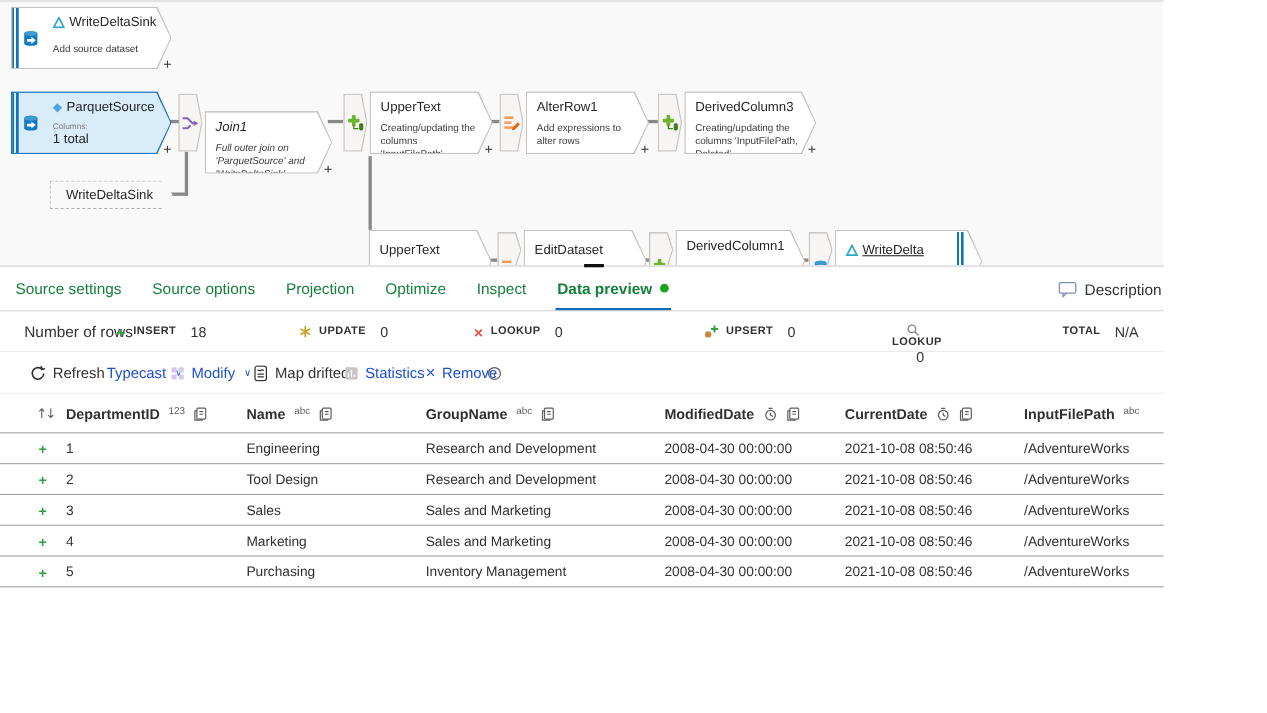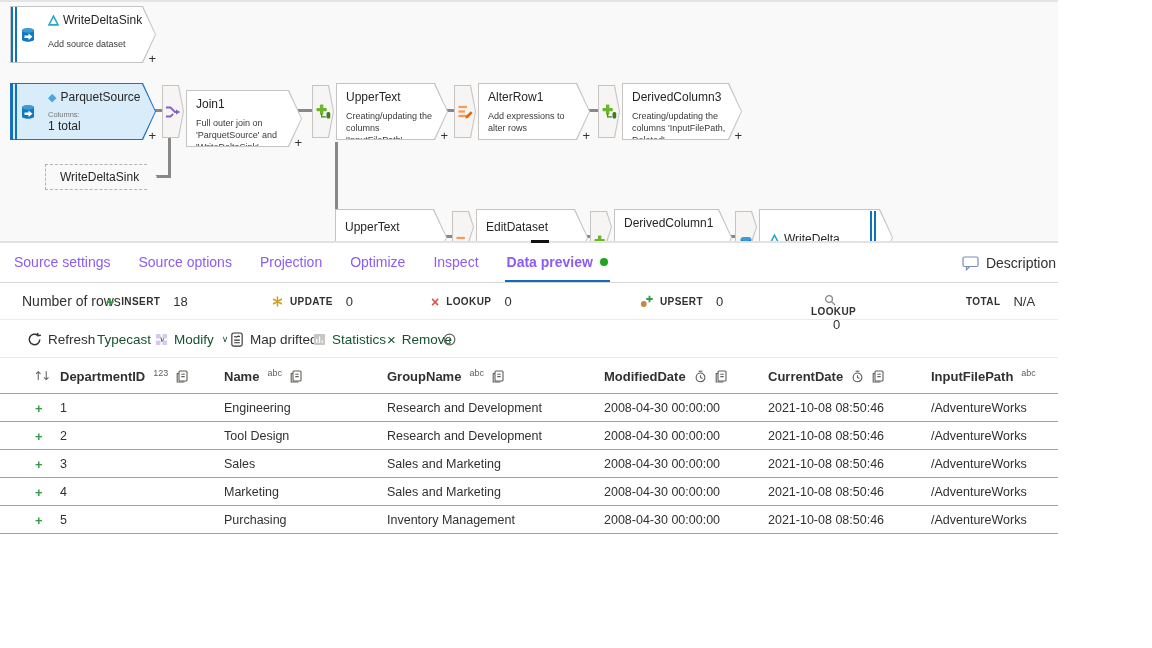--- a/index.html
+++ b/index.html
@@ -49,38 +49,38 @@
   
   .splitter { position:relative; width:1058px; height:2px; background:#e3e2e1; }
   .splitter .handle { position:absolute; left:531px; top:-1px; width:18px; height:4px; background:#111; }
 
   
   .panel { position:relative; width:1058px; background:#fff; }
 
   .tabsrow { position:relative; height:40px; border-bottom:1px solid #d8d6d4;
              display:flex; align-items:stretch; padding-left:12px; }
   .tab { display:flex; align-items:center; gap:7px; padding:0 2px; margin-right:24px;
-         font-size:14px; color:#8b5cf6; cursor:pointer; border-bottom:2px solid transparent; }
+         font-size:14px; color:#15803d; cursor:pointer; border-bottom:2px solid transparent; }
   .tab.active { font-weight:bold; border-bottom-color:#0f6cbd; }
   .greendot { width:8px; height:8px; border-radius:50%; background:#1ea51e; }
   .descbtn { position:absolute; right:2px; top:0; height:40px; display:flex; align-items:center; gap:7px;
              font-size:14px; color:#323130; cursor:pointer; }
 
   .statsrow { position:relative; height:37px; border-bottom:1px solid #edebe9; }
   .statsrow .rows-label { position:absolute; left:22px; top:10px; font-size:14px; }
   .stat { position:absolute; top:11px; display:flex; align-items:center; }
   .stat .slabel { font-size:10px; font-weight:bold; letter-spacing:.4px; margin-left:7px; }
   .stat .svalue { font-size:13px; margin-left:13px; font-weight:normal; }
   .x-glyph { color:#df5142; font-size:14px; font-weight:bold; line-height:1; }
   .plus-glyph { color:#2f9e44; font-size:14px; font-weight:bold; line-height:1; }
 
   .toolbar { position:relative; height:38px; border-bottom:1px solid #edebe9; }
   .tbtn { position:absolute; top:0; height:38px; display:flex; align-items:center; gap:6px;
           font-size:13.5px; color:#323130; cursor:pointer; }
-  .tbtn.disabled { color:#14532d; cursor:default; }
+  .tbtn.disabled { color:#1d4ed8; cursor:default; }
   .chev { font-size:9px; color:inherit; margin-left:2px; }
 
   .thead { position:relative; height:36px; border-bottom:1px solid #a3a19f; }
   .hcell { position:absolute; top:0; height:36px; display:flex; align-items:center; gap:8px;
            font-size:13px; font-weight:bold; color:#323130; }
   .typebadge { font-size:9px; font-weight:normal; color:#605e5c; position:relative; top:-3px; }
   .trow { position:relative; height:28px; border-bottom:1px solid #a3a19f; }
   .tcell { position:absolute; top:0; height:28px; display:flex; align-items:center;
            font-size:12.5px; color:#323130; white-space:nowrap; }
   .rowplus { position:absolute; left:35px; top:0; height:28px; display:flex; align-items:center;
@@ -172,21 +172,21 @@
       <div class="cinner">
           <span class="icon">
         <svg width="16" height="16" viewBox="0 0 16 16" fill="none" stroke="#8661c5" stroke-width="1.8">
               <path d="M1 3.5 h4.5 L10 8 h1.5"></path>
               <path d="M1 12.5 h4.5 L8.2 9.8"></path>
               <path d="M11 5.5 L15.3 8 l-4.3 2.5 z" fill="#8661c5" stroke="none"></path>
             </svg>
       </span>
         </div>
     </div>
-    <div class="tnode" style="left:186px;top:88px;width:116px;">
+    <div class="tnode" style="left:186px;top:99px;width:116px;font-style:italic;">
       <div class="shape">
           <div class="inner">
         <div class="ncontent">
           <div class="ntitle">
                 <span>Join1</span>
               </div>
           <div class="ndesc">Full outer join on 'ParquetSource' and 'WriteDeltaSink'</div>
         </div>
       </div>
         </div>
@@ -339,21 +339,21 @@
               <ellipse cx="9" cy="4.5" rx="6" ry="2.2" fill="#3d9bd8"></ellipse>
               <path d="M5.5 9.5h4v-2l4 3.2-4 3.2v-2h-4z" fill="#fff"></path>
             </svg>
       </span>
         </div>
     </div>
     <div class="tnode" style="left:759px;top:207px;width:134px;">
       <div class="shape">
           <div class="inner">
         <div class="ncontent">
-              <div class="ntitle" style="margin-top:16px;text-decoration:underline;">
+              <div class="ntitle" style="margin-top:4px;text-decoration:underline;">
                 <span class="icon">
                   <svg width="11" height="11" viewBox="0 0 12 12">
                     <path d="M6 1.2 L11 10.8 H1 Z" fill="none" stroke="#2aa8cc" stroke-width="1.7"></path>
                   </svg>
                 </span>
                 <span>WriteDelta</span>
               </div>
             </div>
         <div class="sinkbars"></div>
       </div>

